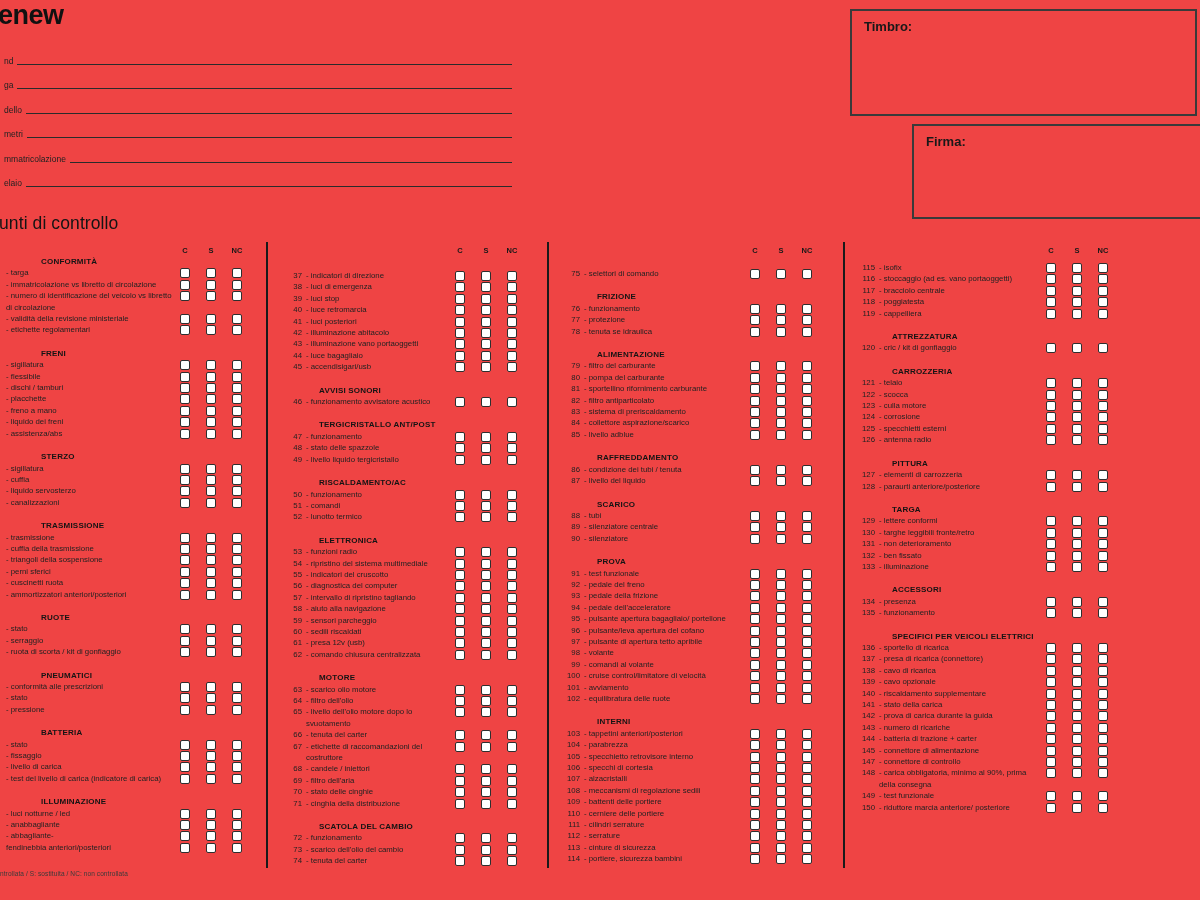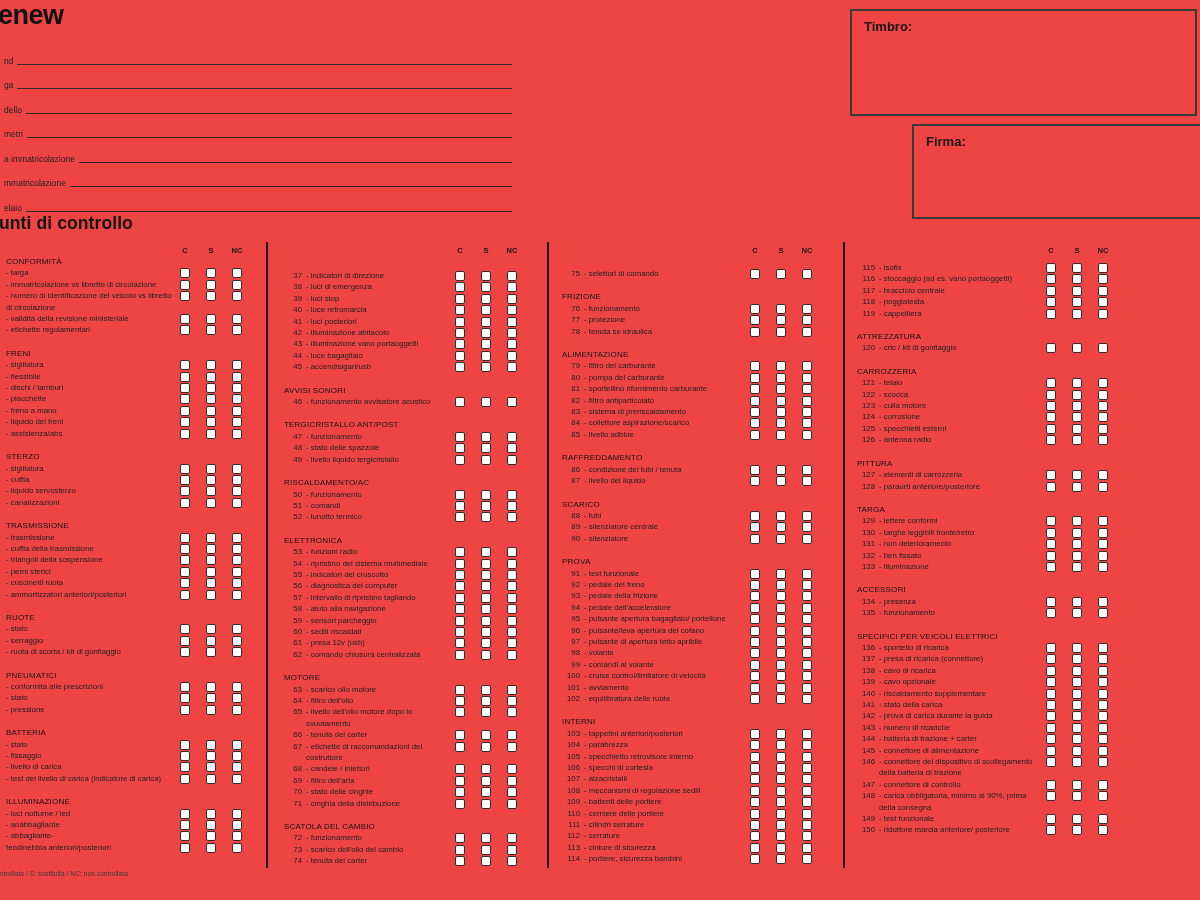--- a/index.html
+++ b/index.html
@@ -12,37 +12,37 @@
 
   .form { position:absolute; top:42px; left:4px; width:508px; }
   .field-row { display:flex; align-items:flex-end; height:24.5px; }
   .field-label { font-size:8.5px; color:#222; white-space:nowrap; padding-bottom:1px; }
   .field-line { flex:1; border-bottom:1.4px solid #2b2b2b; margin-left:4px; margin-bottom:2px; }
 
   .stamp-box { position:absolute; left:850px; top:9px; width:347px; height:107px; border:2px solid #3a3a3a; padding:8px 12px; }
   .sign-box  { position:absolute; left:912px; top:124px; width:325px; height:95px; border:2px solid #3a3a3a; padding:8px 12px; }
   .box-label { font-size:13px; font-weight:bold; color:#181818; }
 
-  .section-title { position:absolute; top:213px; left:-1px; font-size:17.5px; font-weight:700; color:#141414; letter-spacing:0.1px; }
+  .section-title { position:absolute; top:213px; left:-1px; font-size:17.5px; font-weight:400; color:#141414; letter-spacing:0.1px; }
 
   .checklist { position:absolute; top:242px; left:0; width:1200px; height:626px; display:flex; }
   .col { position:relative; height:626px; overflow:hidden; }
   .c0 { width:266px; padding:2px 16px 0 6px; }
   .c1 { width:281px; padding:16px 22px 0 16px; border-left:2px solid #1a1a1a; }
   .c2 { width:296px; padding:14px 23px 0 13px; border-left:2px solid #1a1a1a; }
   .c3 { width:357px; padding:8px 84px 0 12px; border-left:2px solid #1a1a1a; }
 
   .cs-header { position:absolute; top:4px; display:flex; width:78px; }
   .c0 .cs-header { right:16px; } .c1 .cs-header { right:22px; }
   .c2 .cs-header { right:23px; } .c3 .cs-header { right:84px; }
   .cs-header span { width:26px; text-align:center; font-size:7.5px; font-weight:bold; color:#181818; }
 
   .sec { margin-top:12px; }
   .sec:first-of-type { margin-top:0; }
-  .sec-title { font-size:8px; font-weight:normal; letter-spacing:0.2px; color:#141414; line-height:11.4px; }
+  .sec-title { font-size:8px; font-weight:bold; letter-spacing:0.2px; color:#141414; line-height:11.4px;margin-left:35px; }
 
   .item { display:flex; align-items:flex-start; }
   .num { width:18px; flex-shrink:0; text-align:right; font-size:7.8px; line-height:11.4px; margin-right:4px; color:#222; }
   .txt { flex:1; font-size:7.8px; line-height:11.4px; color:#222; }
   .boxes { display:flex; width:78px; flex-shrink:0; }
   .slot { width:26px; display:flex; justify-content:center; }
   .cb { width:10px; height:10px; border:1.7px solid #2e2e2e; border-radius:2px; margin-top:1px; background:#fff; }
 
   .legend { position:absolute; top:870px; left:0px; font-size:6.5px; color:#3a3a3a; letter-spacing:0.1px; }
 </style>
@@ -64,24 +64,20 @@
       </div>
       <div class="field-row">
         <span class="field-label">dello</span>
         <span class="field-line"></span>
       </div>
       <div class="field-row">
         <span class="field-label">metri</span>
         <span class="field-line"></span>
       </div>
       <div class="field-row">
-        <span class="field-label">a immatricolazione</span>
-        <span class="field-line"></span>
-      </div>
-      <div class="field-row">
         <span class="field-label">mmatricolazione</span>
         <span class="field-line"></span>
       </div>
       <div class="field-row">
         <span class="field-label">elaio</span>
         <span class="field-line"></span>
       </div>
     </div>
 
   <div class="stamp-box">
@@ -2338,35 +2334,20 @@
               </span>
               <span class="slot">
                 <span class="cb"></span>
               </span>
               <span class="slot">
                 <span class="cb"></span>
               </span>
             </span>
           </div>
           <div class="item">
-            <span class="num">146</span>
-            <span class="txt">- connettore del dispositivo di scollegamento della batteria di trazione</span>
-            <span class="boxes">
-              <span class="slot">
-                <span class="cb"></span>
-              </span>
-              <span class="slot">
-                <span class="cb"></span>
-              </span>
-              <span class="slot">
-                <span class="cb"></span>
-              </span>
-            </span>
-          </div>
-          <div class="item">
             <span class="num">147</span>
             <span class="txt">- connettore di controllo</span>
             <span class="boxes">
               <span class="slot">
                 <span class="cb"></span>
               </span>
               <span class="slot">
                 <span class="cb"></span>
               </span>
               <span class="slot">

